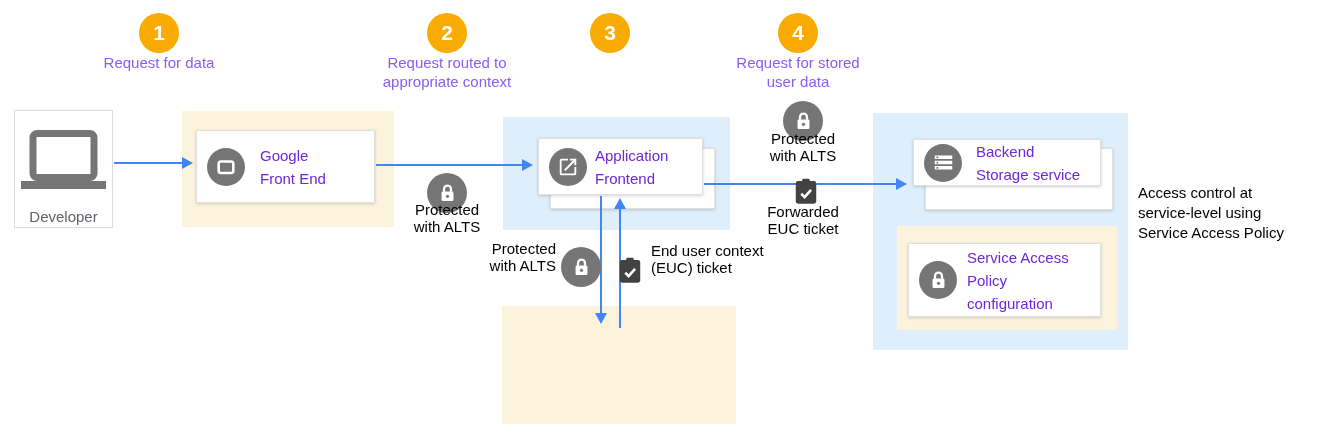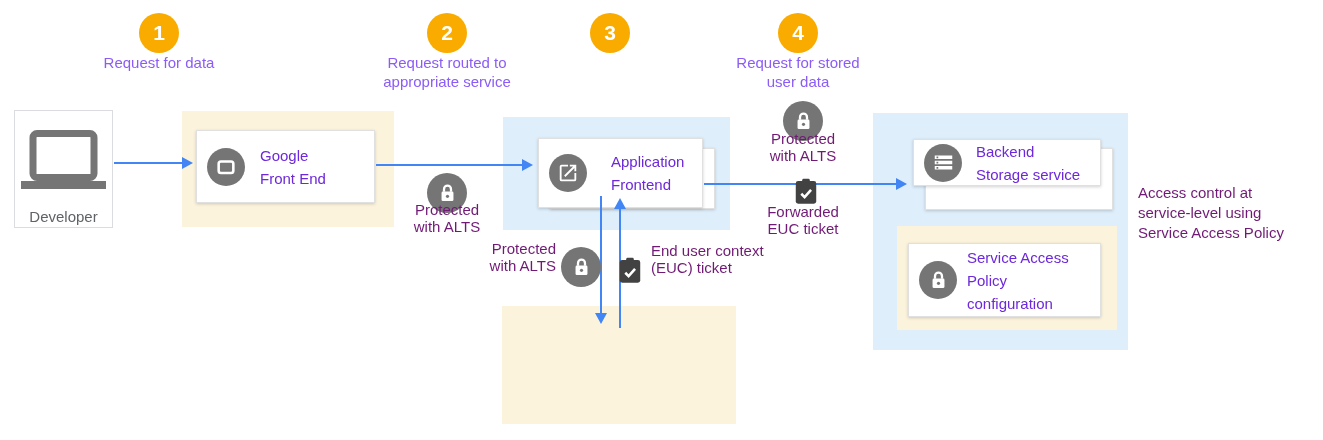--- a/index.html
+++ b/index.html
@@ -58,21 +58,21 @@
     content:"";position:absolute;top:-11px;left:-5px;width:0;height:0;
     border-bottom:11px solid #4285F4;border-left:6px solid transparent;border-right:6px solid transparent;
   }
 
   .badge-circle{
     position:absolute;width:40px;height:40px;border-radius:50%;background:#757575;
     display:flex;align-items:center;justify-content:center;z-index:5;
   }
   .ticket{position:absolute;z-index:6;width:26px;height:28px;}
   .note{
-    position:absolute;font-size:15px;line-height:17px;color:#701a75;white-space:pre-line;z-index:7;
+    position:absolute;font-size:15px;line-height:17px;color:#000000;white-space:pre-line;z-index:7;
   }
   .note-c{text-align:center;}
   .note-r{text-align:right;}
   .note-access{line-height:20px;}
 </style>
 </head>
 <body>
 
 <div class="canvas">
 
@@ -90,21 +90,21 @@
     </div>
   <div class="step-circle" style="left:590px;top:13px;">
       <span>3</span>
     </div>
   <div class="step-circle" style="left:778px;top:13px;">
       <span>4</span>
     </div>
 
   <div class="step-label" style="left:74px;top:53px;width:170px;">Request for data</div>
   <div class="step-label" style="left:362px;top:53px;width:170px;">Request routed to
-appropriate service</div>
+appropriate context</div>
   <div class="step-label" style="left:713px;top:53px;width:170px;">Request for stored
 user data</div>
 
   <div class="dev-box" style="left:14px;top:110px;width:99px;height:118px;">
     <span>
       <svg width="85" height="59" viewBox="0 0 85 59">
         <rect x="12" y="3.5" width="61" height="44" rx="4" fill="none" stroke="#757575" stroke-width="7"></rect>
         <rect x="0" y="51" width="85" height="8" fill="#757575"></rect>
       </svg>
     </span>
@@ -115,21 +115,21 @@
     <span class="icon-circle">
       <svg width="22" height="22" viewBox="0 0 24 24">
           <rect x="4" y="6" width="16" height="12.5" rx="2.5" fill="none" stroke="#fff" stroke-width="2.8"></rect>
         </svg>
     </span>
     <span class="card-text">Google
 Front End</span>
   </div>
 
   <div class="card-back" style="left:550px;top:148px;width:163px;height:59px;"></div>
-  <div class="card" style="left:538px;top:138px;width:165px;height:70px;gap:24px;">
+  <div class="card" style="left:538px;top:138px;width:165px;height:57px;gap:8px;">
     <span class="icon-circle">
       <svg width="22" height="22" viewBox="0 0 24 24" fill="#fff">
         <path d="M19 19H5V5h7V3H5a2 2 0 0 0-2 2v14a2 2 0 0 0 2 2h14a2 2 0 0 0 2-2v-7h-2v7z"></path>
         <path d="M14 3v2h3.59l-9.83 9.83 1.41 1.41L19 6.41V10h2V3h-7z"></path>
       </svg>
     </span>
     <span class="card-text">Application
 Frontend</span>
   </div>
 

